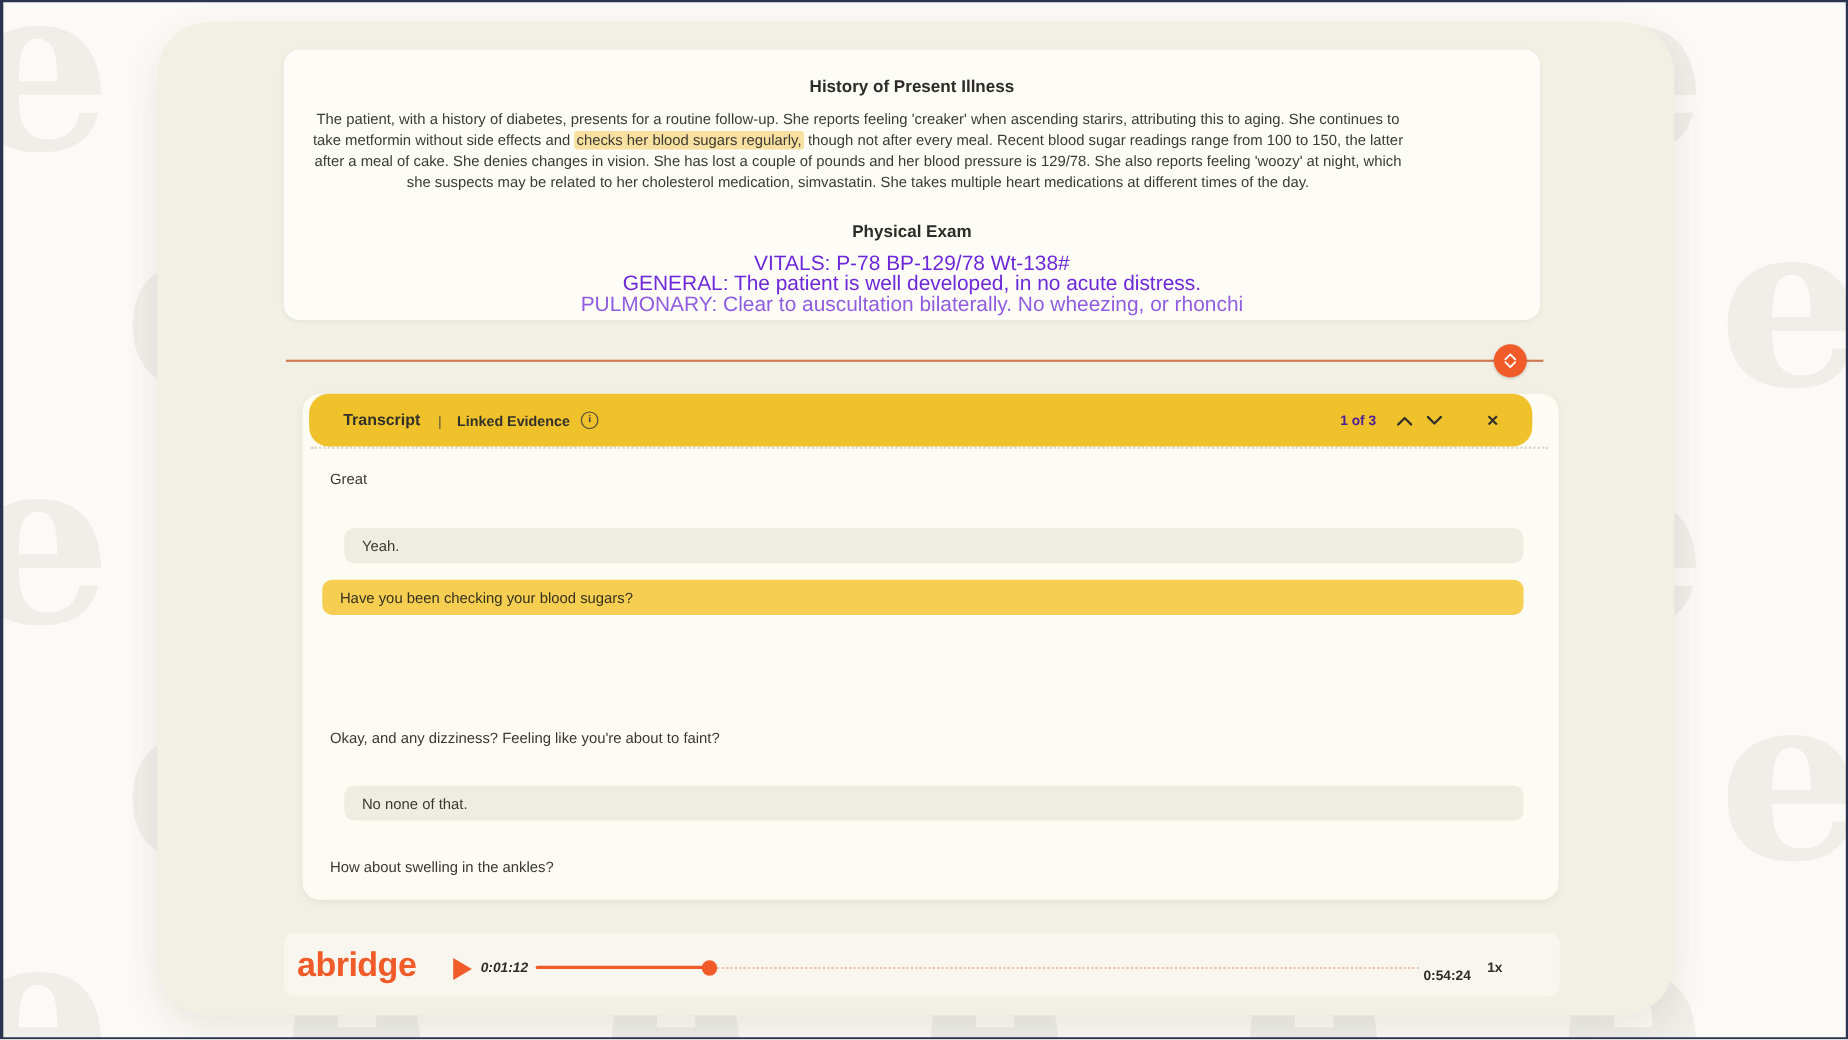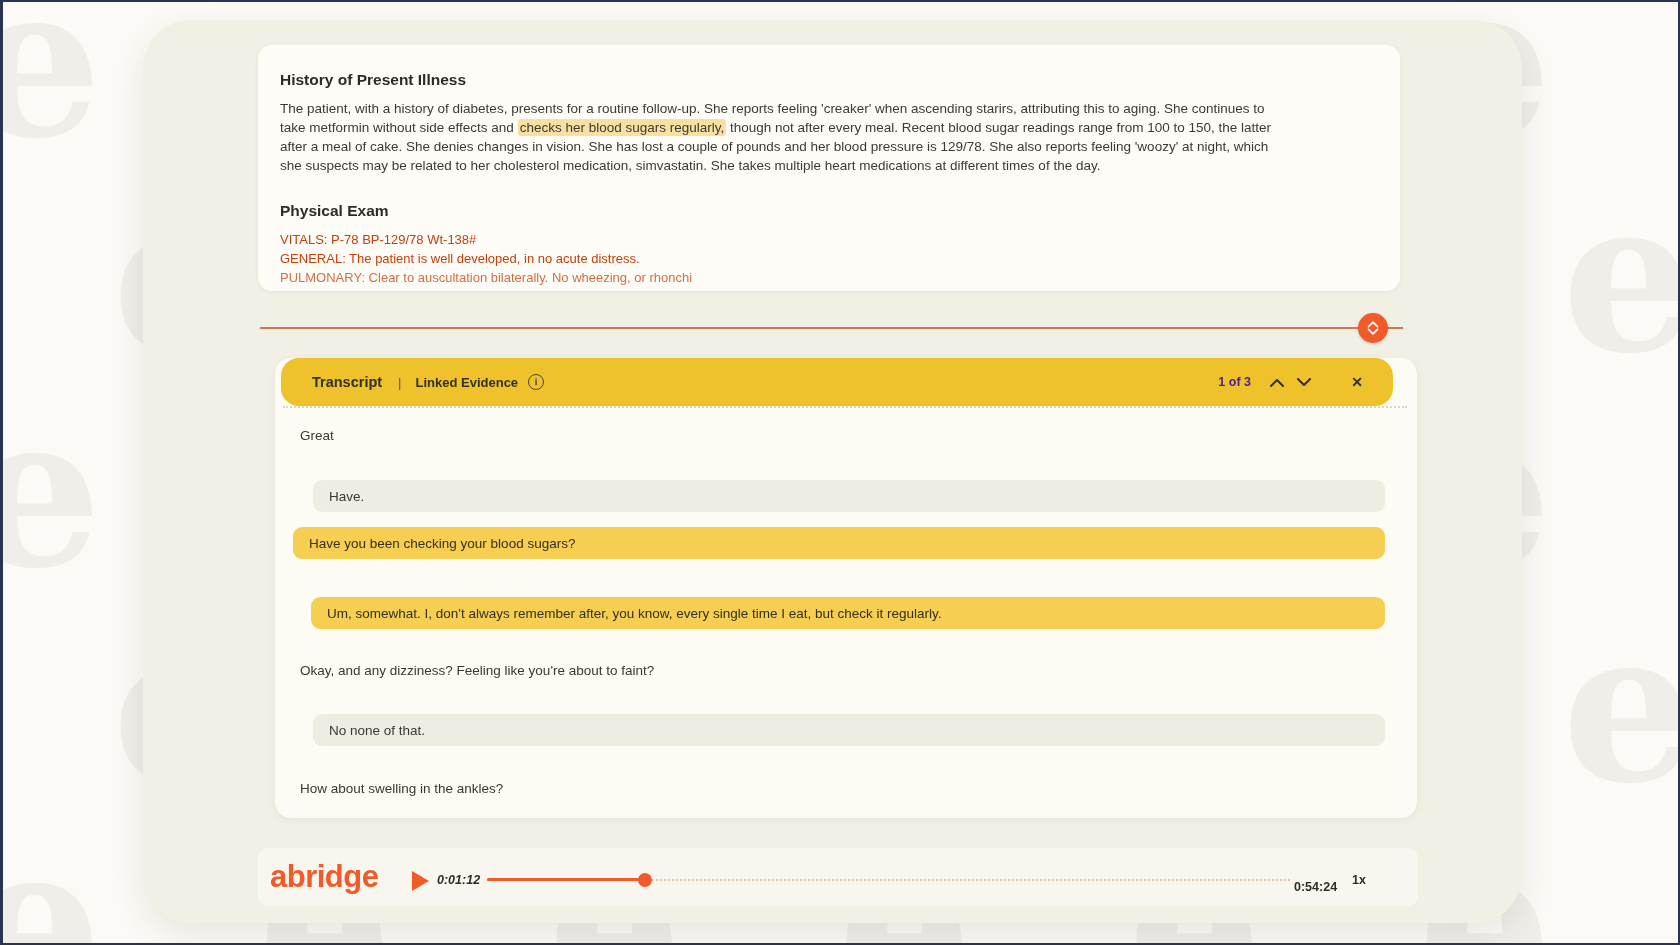--- a/index.html
+++ b/index.html
@@ -9,26 +9,26 @@
   .eglyph{font-family:"DejaVu Serif",serif;font-weight:bold;font-size:210px;fill:#EFEEE9;}
   .frame{position:absolute;inset:0;border:2px solid #2A3450;border-left-width:3px;pointer-events:none;z-index:60;}
 
   
   .card{position:absolute;left:143px;top:20px;width:1379px;height:903px;background:#F2F0E5;
         border-radius:48px;box-shadow:0 12px 34px rgba(60,55,40,.10);z-index:1;}
 
   
   .note-panel{position:absolute;left:258px;top:45px;width:1142px;height:246px;background:#FDFCF6;
         border-radius:14px;box-shadow:0 1px 5px rgba(0,0,0,.05);overflow:hidden;z-index:2;
-        padding:26px 22px 0 22px;box-sizing:border-box;}
+        padding:26px 22px 0 22px;box-sizing:border-box;text-align:center;}
   .note-title{font-size:15.5px;font-weight:700;color:#2D2B27;margin:0 0 10px 0;}
   .note-para{font-size:13.5px;line-height:19px;color:#3C3A35;max-width:1000px;margin:0;}
   .hpi-mark{background:#F8E1A0;border-radius:3px;padding:1px 2px;}
   .pe-title{margin-top:27px;}
-  .pe-line{font-size:13px;line-height:19px;color:#c2410c;}
+  .pe-line{font-size:19px;line-height:19px;color:#6d28d9;}
   .pe-line.clipped{opacity:.75;}
 
   
   .evid-line{position:absolute;left:260px;top:327px;width:1143px;height:2px;background:#CC7B52;z-index:2;}
   .evid-btn{position:absolute;left:1358px;top:313px;width:30px;height:30px;border-radius:50%;
         background:#F15B2A;z-index:3;display:flex;align-items:center;justify-content:center;
         box-shadow:0 1px 3px rgba(0,0,0,.2);cursor:pointer;}
 
   
   .tr-panel{position:absolute;left:275px;top:358px;width:1142px;height:460px;background:#FCFBF4;
@@ -131,27 +131,24 @@
             </svg>
         </span>
         <span class="close-btn">✕</span>
       </span>
     </div>
 
     <div class="tr-dotted"></div>
 
     <div class="msg plain m-great">Great</div>
     <div class="msg bubble gray m-yeah">
-        <span>Have.</span>
+        <span>Yeah.</span>
       </div>
     <div class="msg bubble yellow m-bs">
         <span>Have you been checking your blood sugars?</span>
-      </div>
-    <div class="msg bubble yellow m-um">
-        <span>Um, somewhat. I, don't always remember after, you know, every single time I eat, but check it regularly.</span>
       </div>
     <div class="msg plain m-dizzy">Okay, and any dizziness? Feeling like you're about to faint?</div>
     <div class="msg bubble gray m-none">
         <span>No none of that.</span>
       </div>
     <div class="msg plain m-ankle">How about swelling in the ankles?</div>
   </div>
 
   <div class="player-strip"></div>
   <div class="brand">abridge</div>

